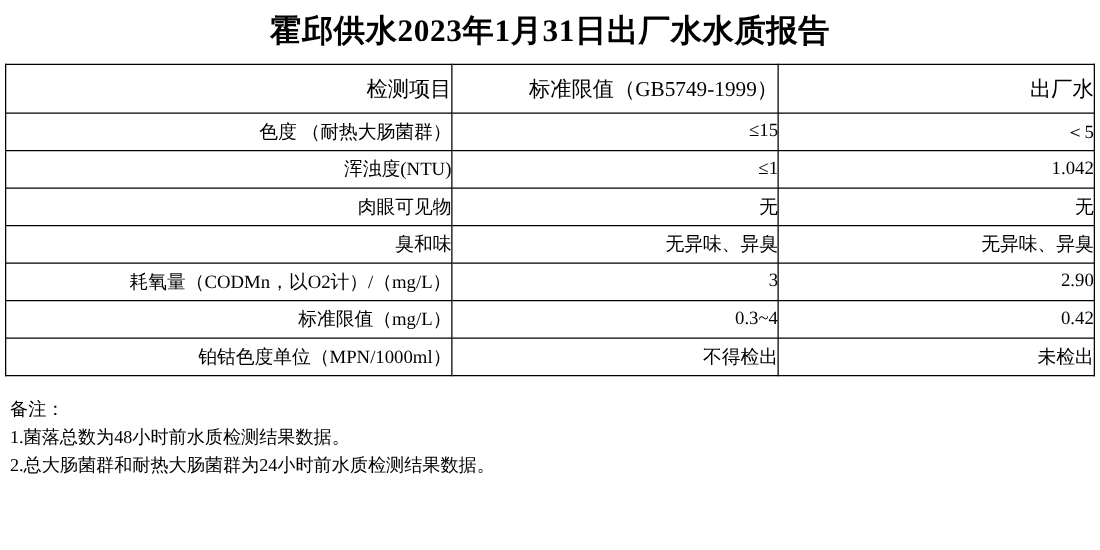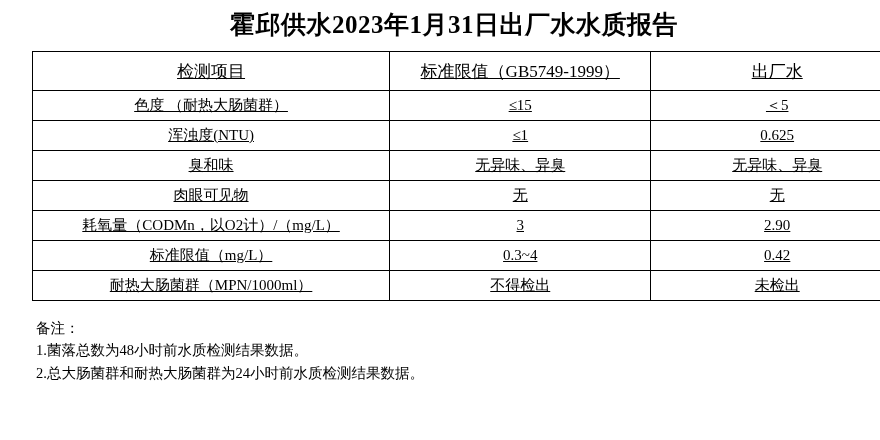--- a/index.html
+++ b/index.html
@@ -12,21 +12,20 @@
     background: #ffffff;
     font-family: "Liberation Serif", "DejaVu Serif", serif;
     color: #000000;
     overflow: hidden;
   }
   .page {
     position: relative;
     width: 880px;
     height: 416px;
     box-sizing: border-box;
-    padding-left: 28px;
   }
   .report-title {
     text-align: center;
     font-size: 25px;
     font-weight: bold;
     letter-spacing: 0.5px;
     padding-top: 8px;
     padding-bottom: 10px;
     font-family: "Liberation Serif", "DejaVu Serif", serif;
   }
@@ -35,27 +34,26 @@
   }
   table.quality {
     width: 872px;
     border-collapse: collapse;
     table-layout: fixed;
     margin: 0 auto;
   }
   table.quality th,
   table.quality td {
     border: 1px solid #000000;
-    text-align: center;
+    text-align: right;
     vertical-align: middle;
     font-size: 15px;
     padding: 0;
     height: 29px;
     font-family: "Liberation Serif", "DejaVu Serif", serif;
-    text-decoration: underline;
   }
   table.quality thead th {
     height: 38px;
     font-size: 17px;
     font-weight: normal;
   }
   .col-item { width: 41%; }
   .col-std  { width: 30%; }
   .col-out  { width: 29%; }
 
@@ -95,44 +93,44 @@
       </thead>
       <tbody>
         <tr>
           <td>色度 （耐热大肠菌群）</td>
           <td>≤15</td>
           <td>＜5</td>
         </tr>
         <tr>
           <td>浑浊度(NTU)</td>
           <td>≤1</td>
-          <td>0.625</td>
+          <td>1.042</td>
+        </tr>
+        <tr>
+          <td>肉眼可见物</td>
+          <td>无</td>
+          <td>无</td>
         </tr>
         <tr>
           <td>臭和味</td>
           <td>无异味、异臭</td>
           <td>无异味、异臭</td>
-        </tr>
-        <tr>
-          <td>肉眼可见物</td>
-          <td>无</td>
-          <td>无</td>
         </tr>
         <tr>
           <td class="cell-sub">耗氧量（CODMn，以O2计）/（mg/L）</td>
           <td>3</td>
           <td>2.90</td>
         </tr>
         <tr>
           <td>标准限值（mg/L）</td>
           <td>0.3~4</td>
           <td>0.42</td>
         </tr>
         <tr>
-          <td>耐热大肠菌群（MPN/1000ml）</td>
+          <td>铂钴色度单位（MPN/1000ml）</td>
           <td>不得检出</td>
           <td>未检出</td>
         </tr>
       </tbody>
     </table>
   </div>
 
   <div class="notes">
     <div>备注：</div>
     <div>1.菌落总数为48小时前水质检测结果数据。</div>

